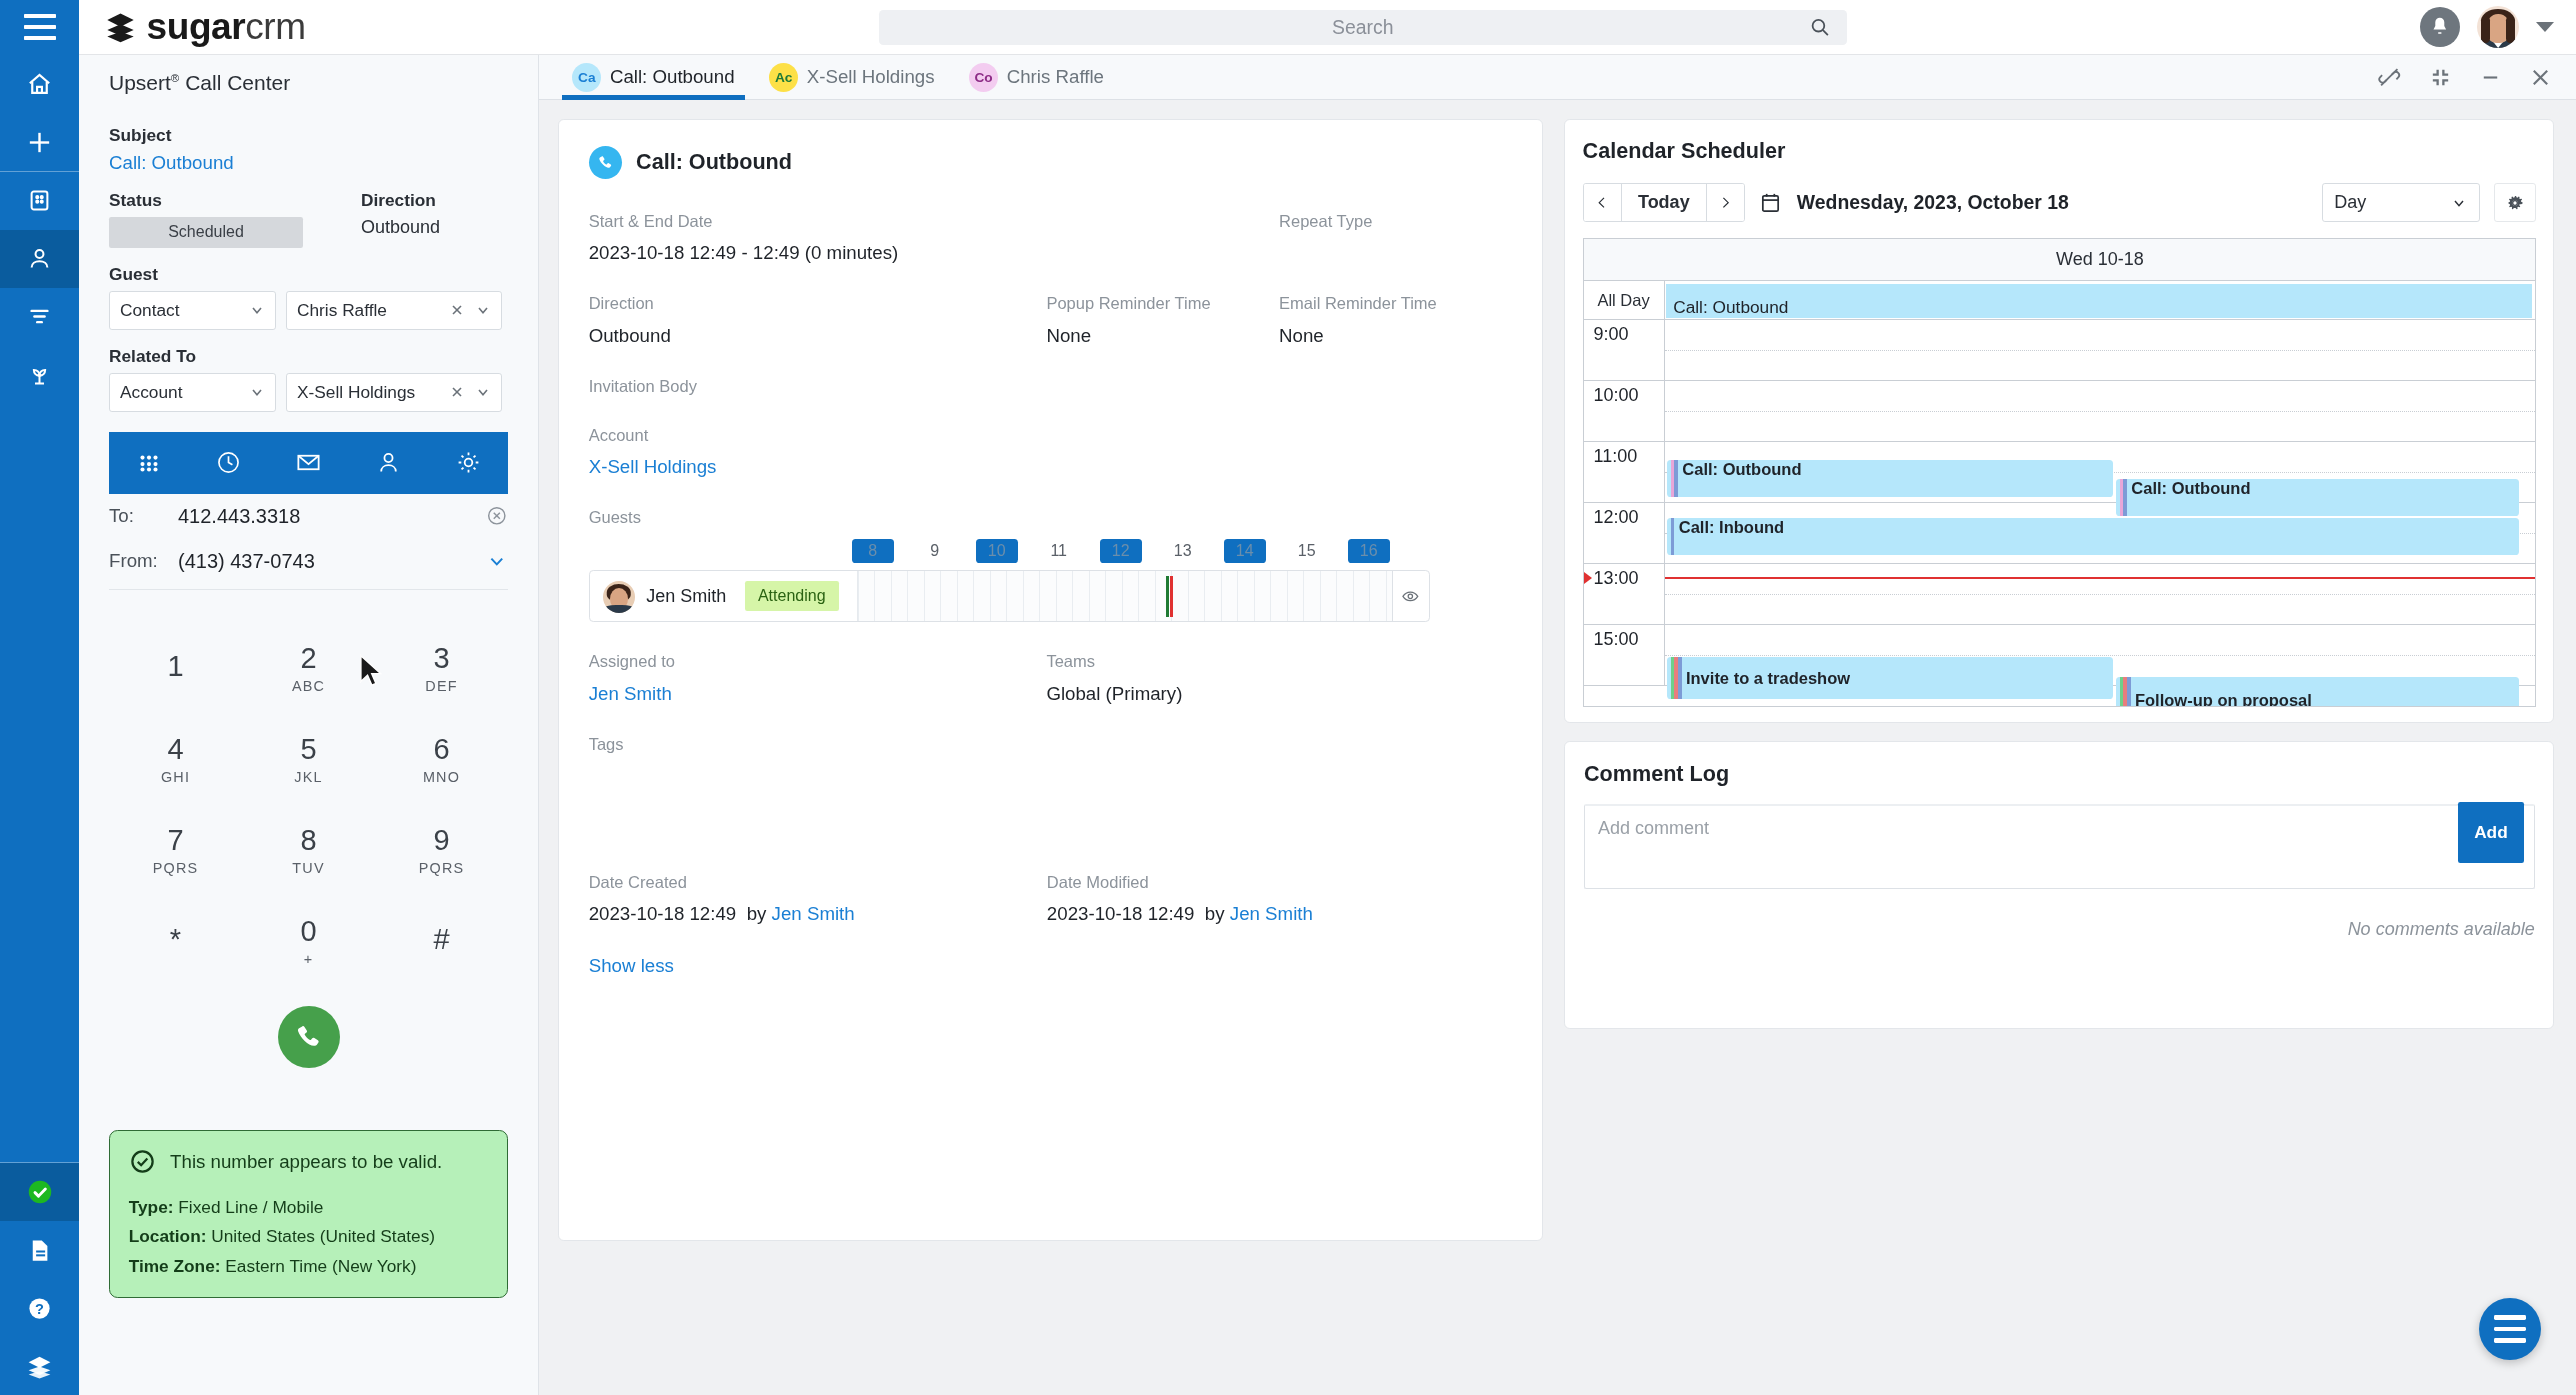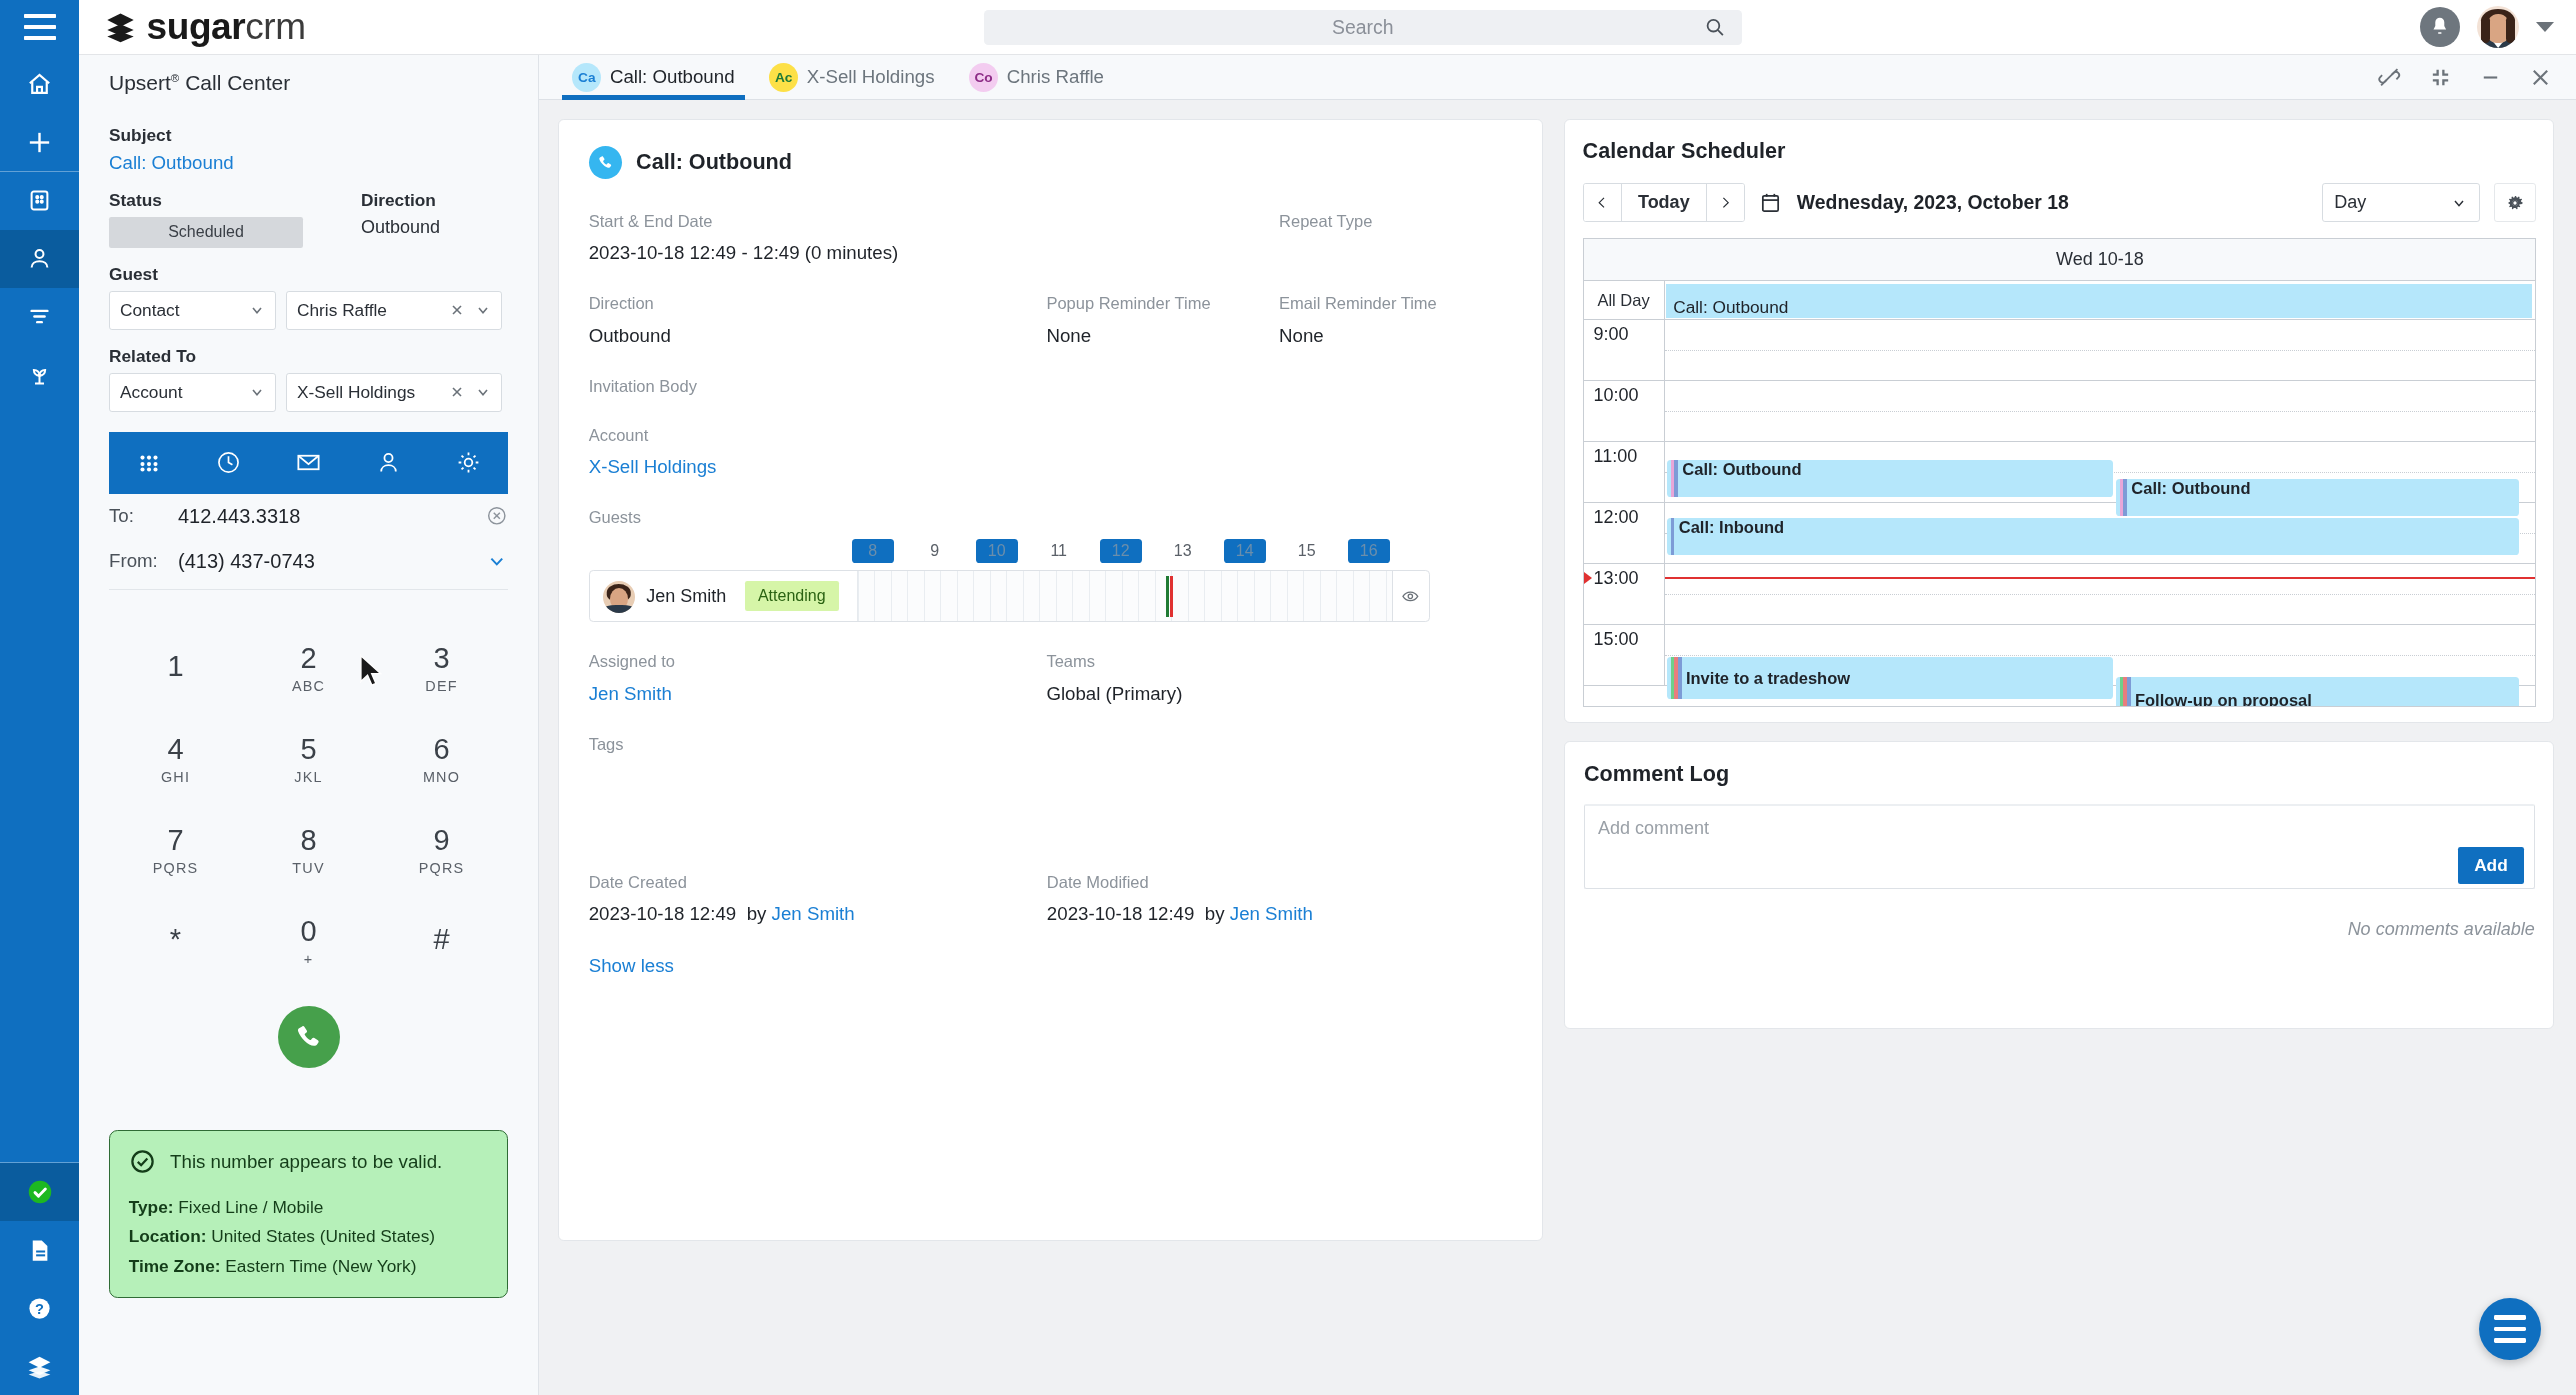--- a/index.html
+++ b/index.html
@@ -14,21 +14,21 @@
   
   .topbar { height: 55px; background: #ffffff; display: flex; align-items: center; flex: 0 0 55px; border-bottom: 0.7px solid #e3e5e8; }
   .hamburger-cell { width: 79px; height: 55px; background: #0f6fc0; display: flex; align-items: center; justify-content: center; }
   .ham-bars { width: 32px; display: flex; flex-direction: column; gap: 6.5px; }
   .ham-bars i { display: block; height: 4.3px; background: #fff; border-radius: 0.7px; }
   .brand { display: flex; align-items: center; gap: 10px; padding-left: 24.5px; }
   .brand-logo { width: 33px; height: 33px; }
   .brand-text { font-size: 37px; font-weight: 700; color: #1a1a1a; letter-spacing: -0.4px; }
   .brand-text span.light { font-weight: 400; color: #3b3b3b; }
   .search-wrap { flex: 1; display: flex; justify-content: center; }
-  .search-box { width: 758px; height: 35px; background: #eef0f3; border-radius: 4.3px; display: flex; align-items: center; position: relative; }
+  .search-box { width: 968px; height: 35px; background: #eef0f3; border-radius: 4.3px; display: flex; align-items: center; position: relative; }
   .search-box .ph { flex: 1; text-align: center; color: #8b9099; font-size: 19.4px; }
   .search-box .mag { position: absolute; right: 16px; top: 50%; transform: translateY(-50%); }
   .topbar-right { display: flex; align-items: center; gap: 17.3px; padding-right: 21.6px; }
   .bell { width: 40px; height: 40px; border-radius: 50%; background: #6e767e; display: flex; align-items: center; justify-content: center; }
   .avatar { width: 42px; height: 42px; border-radius: 50%; overflow: hidden; background: #f3e2d6; position: relative; }
   .av-face { position: absolute; left: 50%; top: 8px; transform: translateX(-50%); width: 24.5px; height: 29px; background: #d9a583; border-radius: 50% 50% 45% 45%; }
   .av-hair { position: absolute; left: 50%; top: 2.9px; transform: translateX(-50%); width: 33px; height: 21.6px; background: #3a2318; border-radius: 50% 50% 40% 40%; }
   .av-hair2 { position: absolute; left: 4.3px; top: 10px; width: 8.6px; height: 27px; background: #3a2318; border-radius: 4.3px; }
   .av-hair3 { position: absolute; right: 4.3px; top: 10px; width: 8.6px; height: 27px; background: #3a2318; border-radius: 4.3px; }
   .av-body { position: absolute; bottom: 0; left: 50%; transform: translateX(-50%); width: 40px; height: 11.5px; background: #2b3a49; border-radius: 40% 40% 0 0; }
@@ -148,21 +148,21 @@
   .ev .stripes i { width: 3.6px; display: block; height: 100%; }
   .ev .evtxt { padding-left: 4.3px; overflow: hidden; }
   .ev .evtitle { font-size: 16.5px; font-weight: 700; color: #1f2329; white-space: nowrap; }
   .nowline { position: absolute; left: 81px; right: 0; height: 2.2px; background: #e03131; }
   .nowarrow { position: absolute; left: 0; width: 0; height: 0; border-top: 6.5px solid transparent; border-bottom: 6.5px solid transparent; border-left: 8.6px solid #e03131; }
 
   .comment-card { background: #fff; border-radius: 5.8px; border: 0.7px solid #e3e6ea; padding: 18.7px 18.7px 24.5px 18.7px; height: 288px; }
   .cl-title { font-size: 21.6px; font-weight: 700; color: #1f2329; margin-bottom: 17.3px; }
   .cl-box { border: 0.7px solid #dde1e6; border-top: 2.2px solid #eceff2; border-radius: 2.2px; height: 85px; position: relative; padding: 11.5px 13px; }
   .cl-ph { font-size: 18px; color: #9aa0a7; }
-  .cl-add { position: absolute; right: 10px; bottom: 4px; background: #0f6fc0; color: #fff; font-size: 17.3px; font-weight: 700; padding: 8px 16px; border-radius: 2.2px; cursor: pointer; }
+  .cl-add { position: absolute; right: 10px; bottom: 25px; background: #0f6fc0; color: #fff; font-size: 17.3px; font-weight: 700; padding: 20px 16px; border-radius: 2.2px; cursor: pointer; }
   .cl-none { text-align: right; font-size: 18px; color: #8c939b; font-style: italic; margin-top: 30px; }
 
   .fab { position: absolute; right: 35px; bottom: 35px; width: 62px; height: 62px; border-radius: 50%; background: #0f6fc0; display: flex; align-items: center; justify-content: center; cursor: pointer; box-shadow: 0 2.9px 10px rgba(0,0,0,0.22); }
   .fab i { display: block; width: 32px; height: 4.3px; background: #fff; border-radius: 1.4px; }
   .fab-inner { display: flex; flex-direction: column; gap: 7.2px; }
 
   .cursor { position: absolute; left: 358px; top: 654px; z-index: 99; }
 </style>
 </head>
 <body>

